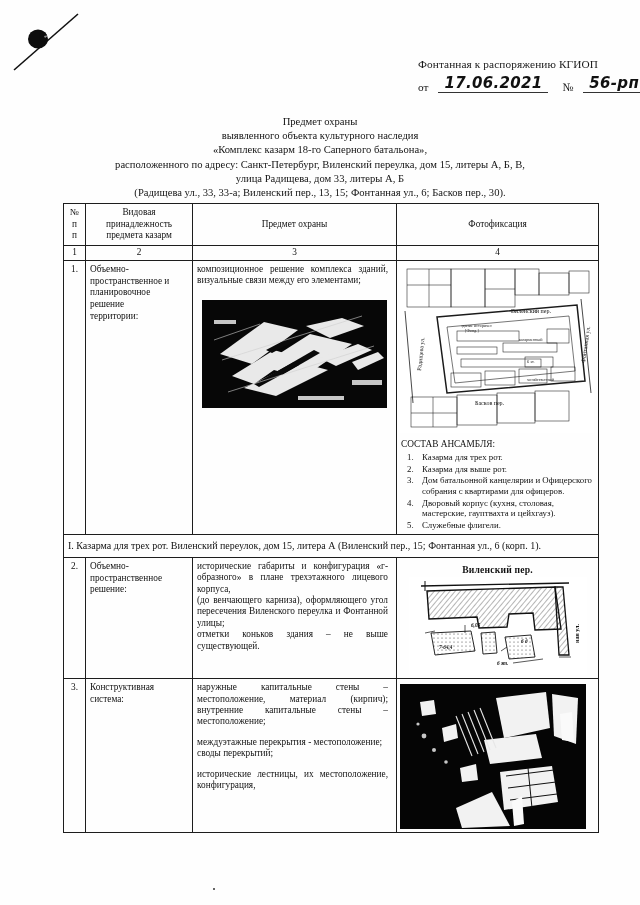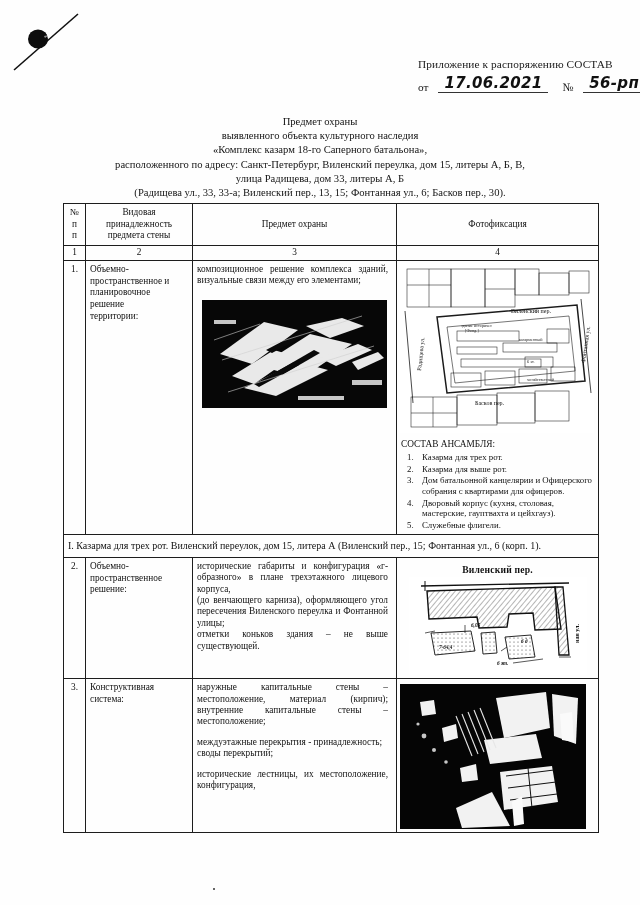--- a/index.html
+++ b/index.html
@@ -206,21 +206,21 @@
   <div class="scan-blob-wrap">
     <svg width="70" height="62" viewBox="0 0 70 62">
       <line x1="2" y1="58" x2="66" y2="2" stroke="#111" stroke-width="1.6"></line>
       <ellipse cx="26" cy="27" rx="10" ry="9.5" fill="#0d0d0d"></ellipse>
       <ellipse cx="31" cy="25" rx="4" ry="4.5" fill="#0d0d0d"></ellipse>
       <path d="M32 24 l5 -1 l-4 3 z" fill="#fff" opacity="0.55"></path>
     </svg>
   </div>
 
   <div class="approval">
-    <div class="approval-line">Приложение к распоряжению СОСТАВ</div>
+    <div class="approval-line">Фонтанная к распоряжению КГИОП</div>
     <div class="approval-fields">
       <span>от</span>
       <span class="rule" style="min-width:104px;text-align:center;">
         <span class="ink">17.06.2021</span>
       </span>
       <span style="margin-left:4px;">№</span>
       <span class="rule" style="min-width:56px;text-align:center;">
         <span class="ink">56-рп</span>
       </span>
     </div>
@@ -249,21 +249,21 @@
         <div class="stack">
           <div>№</div>
           <div>п</div>
           <div>п</div>
         </div>
       </td>
       <td>
         <div class="stack">
           <div>Видовая</div>
           <div>принадлежность</div>
-          <div>предмета стены</div>
+          <div>предмета казарм</div>
         </div>
       </td>
       <td>Предмет охраны</td>
       <td>Фотофиксация</td>
     </tr>
 
     <tr class="numrow">
       <td>1</td>
       <td>2</td>
       <td>3</td>
@@ -444,21 +444,21 @@
     </tr>
 
     <tr>
       <td class="idx">3.</td>
       <td class="kind">
         <div>Конструктивная</div>
         <div>система:</div>
       </td>
       <td class="subj">
         <p>наружные капитальные стены – местоположение, материал (кирпич); внутренние капитальные стены – местоположение;</p>
-        <p class="gap">междуэтажные перекрытия - принадлежность;</p>
+        <p class="gap">междуэтажные перекрытия - местоположение;</p>
         <p>своды перекрытий;</p>
         <p class="gap">исторические лестницы, их местоположение, конфигурация,</p>
       </td>
       <td>
 
         <div class="interior">
           <svg width="186" height="145" viewBox="0 0 186 145" preserveAspectRatio="none">
             <rect width="186" height="145" fill="#050505"></rect>
             <g fill="#f2f2f2">
               <polygon points="96,14 146,8 150,44 104,54"></polygon>

